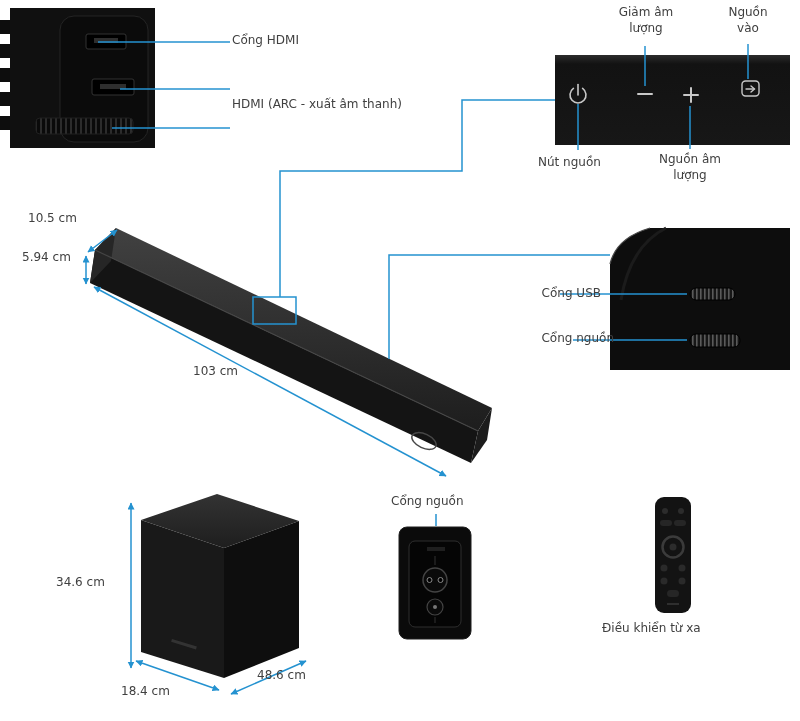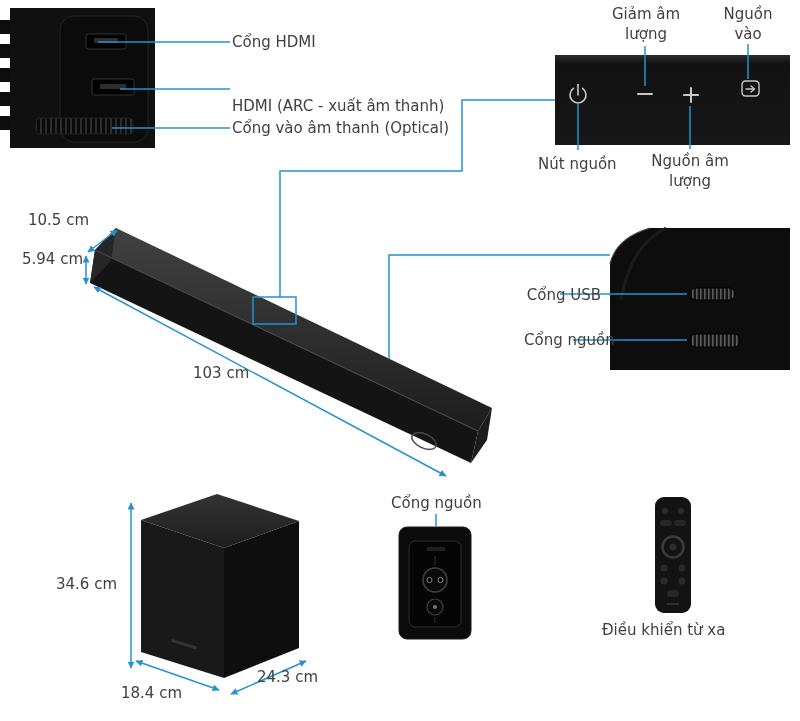--- a/index.html
+++ b/index.html
@@ -2,21 +2,21 @@
 <html><head>
 <meta charset="utf-8">
 <style>
   html,body { margin:0; padding:0; background:#ffffff; }
   .canvas {
     position:relative; width:800px; height:721px; background:#ffffff;
     font-family:"DejaVu Sans","Liberation Sans",sans-serif; overflow:hidden;
   }
   svg.art { position:absolute; left:0; top:0; }
   .lbl {
-    position:absolute; font-size:15px; line-height:1.3; color:#404040;
+    position:absolute; font-size:12px; line-height:1.3; color:#404040;
     white-space:nowrap;
   }
   .lbl.wrap { white-space:normal; text-align:center; }
   .lbl.right { text-align:right;margin-left:48px; }
   .lbl.center { text-align:left; }
 
   .lbl-hdmi      { left:232px; top:33px; }
   .lbl-arc       { left:232px; top:97px; }
   .lbl-optical   { left:232px; top:119px; }
   .lbl-voldown   { left:605px; top:5px;   width:82px; }
@@ -181,33 +181,32 @@
       <line x1="88" y1="252" x2="117" y2="230" marker-start="url(#arr)" marker-end="url(#arr)"></line>
       <line x1="86" y1="256" x2="86" y2="284" marker-start="url(#arr)" marker-end="url(#arr)"></line>
       <line x1="131" y1="503" x2="131" y2="668" marker-start="url(#arr)" marker-end="url(#arr)"></line>
       <line x1="136" y1="661" x2="219" y2="690" marker-start="url(#arr)" marker-end="url(#arr)"></line>
       <line x1="231" y1="694" x2="306" y2="661" marker-start="url(#arr)" marker-end="url(#arr)"></line>
     </g>
   </svg>
 
   <div class="lbl lbl-hdmi">Cổng HDMI</div>
   <div class="lbl lbl-arc">HDMI (ARC - xuất âm thanh)</div>
-  <div class="lbl lbl-optical">Cổng vào âm thanh (Optical)</div>
 
   <div class="lbl wrap lbl-voldown">Giảm âm lượng</div>
   <div class="lbl wrap lbl-input">Nguồn vào</div>
   <div class="lbl center lbl-powerbtn">Nút nguồn</div>
   <div class="lbl wrap lbl-volup">Nguồn âm lượng</div>
 
   <div class="lbl right lbl-usb">Cổng USB</div>
   <div class="lbl right lbl-sideport">Cổng nguồn</div>
 
   <div class="lbl center lbl-subpower">Cổng nguồn</div>
   <div class="lbl center lbl-remote">Điều khiển từ xa</div>
 
   <div class="lbl lbl-d-depth">10.5 cm</div>
   <div class="lbl lbl-d-height">5.94 cm</div>
   <div class="lbl lbl-d-length">103 cm</div>
   <div class="lbl lbl-s-height">34.6 cm</div>
   <div class="lbl lbl-s-width">18.4 cm</div>
-  <div class="lbl lbl-s-depth">24.3 cm</div>
+  <div class="lbl lbl-s-depth">48.6 cm</div>
 
 </div>
 
 </body></html>

